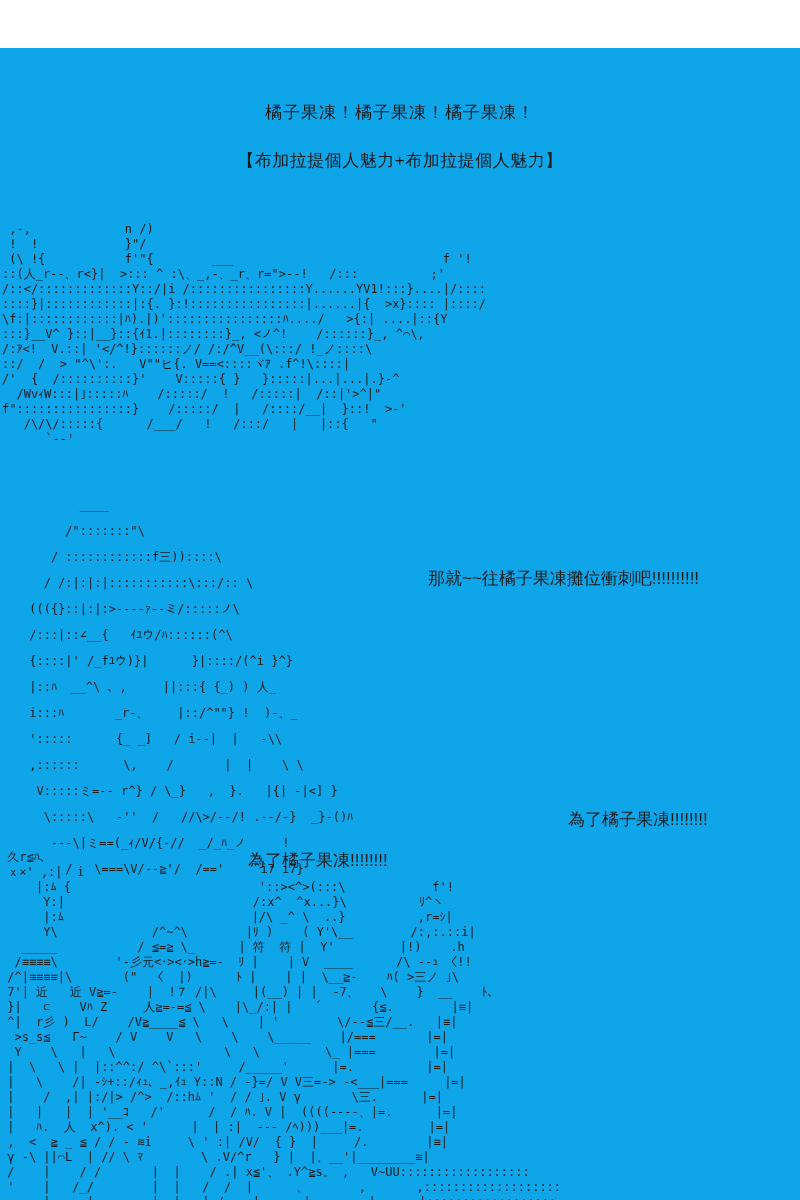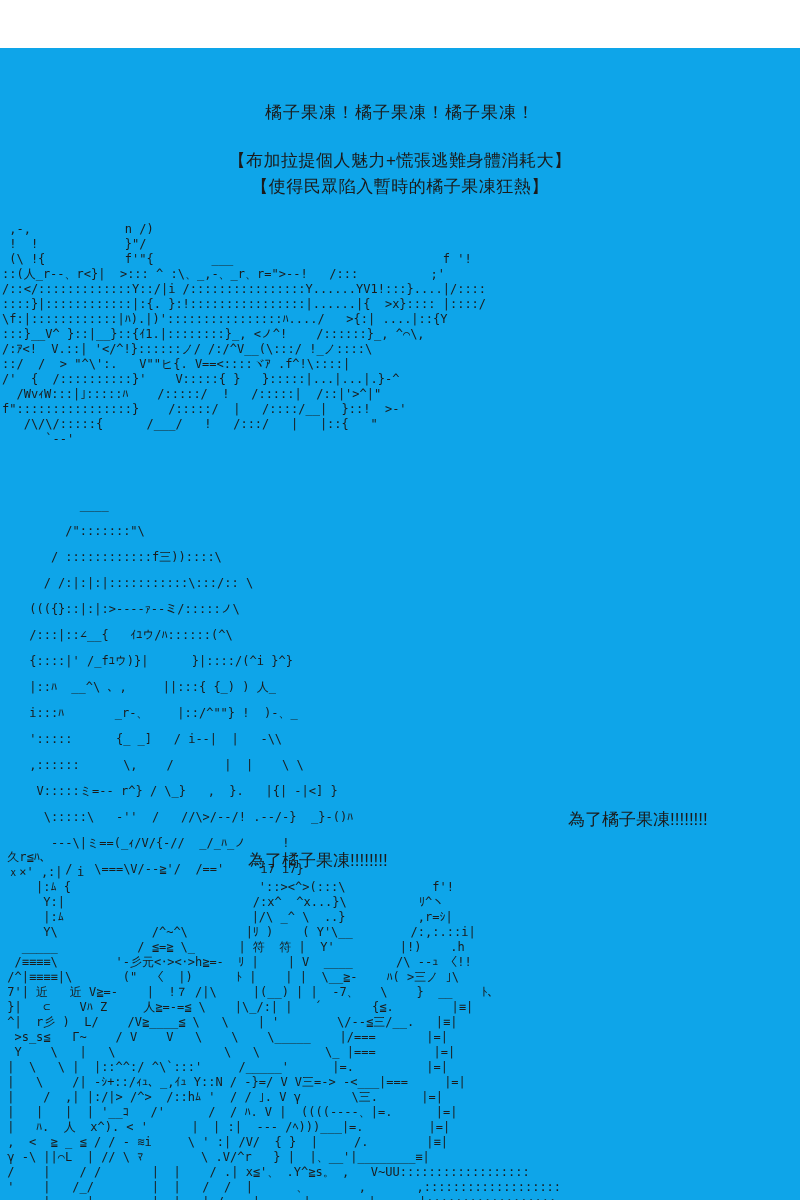--- a/index.html
+++ b/index.html
@@ -18,23 +18,22 @@
   .aa-face{line-height:26px;}
   .speech{position:absolute;font-size:17px;white-space:pre;color:#1b1b1b;}
 </style>
 </head>
 <body>
 
 <div id="page">
 
   <div class="centered chant" style="top:53px;">橘子果凍！橘子果凍！橘子果凍！</div>
 
-  <div class="centered cjk-line" style="top:101px;">【布加拉提個人魅力+慌張逃難身體消耗大】</div>
+  <div class="centered cjk-line" style="top:101px;">【布加拉提個人魅力+布加拉提個人魅力】</div>
 
-  <div class="centered cjk-line" style="top:127px;">【使得民眾陷入暫時的橘子果凍狂熱】</div>
 
   <pre class="aa" style="left:2px;top:162px;"> ,-,             n /)
  !  !            }"/
  (\ !{           f'"{        ___                             f '!
 ::(人_r--、r&lt;}|  &gt;::: ^ :\、_,-、_r、r="&gt;--!   /:::          ;'
 /::&lt;/:::::::::::::Y::/|i /::::::::::::::::Y......YV1!:::}....|/::::
 ::::}|::::::::::::|:{. }:!::::::::::::::::|......|{  &gt;x}:::: |::::/
 \f:|::::::::::::|ﾊ).|)'::::::::::::::::ﾊ..../   &gt;{:| ....|::{Y
 :::}__V^ }::|__}::{ｲ1.|::::::::}_, &lt;ノ^!    /::::::}_, ^⌒\,
 /:ｱ&lt;!  V.::| '&lt;/^!}::::::ノ/ /:/^V__(\:::/ !_ノ::::\
@@ -54,20 +53,21 @@
  {::::|' /_fﾕウ)}|      }|::::/(^i }^}
  |::ﾊ  __^\ 、,     ||:::{ {_) ) 人_
  i:::ﾊ       _r-、    |::/^""} !  )-、_
  ':::::      {_ _]   / i--|  |   -\\
  ,::::::      \,    /       |  |    \ \
   V:::::ミ=-- r^} / \_}   ,  }.   |{| -|&lt;] }
    \:::::\   -''  /   //\&gt;/--/! .--/-}  _}-()ﾊ
     ---\|ミ==(_ｨ/V/{-//  _/_ﾊ_ノ     !
       /   \===\V/--≧'/  /=='    `i7 i7}</pre>
 
+  <div class="speech" style="left:428px;top:519px;">那就~~往橘子果凍攤位衝刺吧!!!!!!!!!!</div>
 
   <div class="speech" style="left:568px;top:760px;">為了橘子果凍!!!!!!!!</div>
 
   <div class="speech" style="left:248px;top:801px;">為了橘子果凍!!!!!!!!</div>
 
   <pre class="aa" style="left:0;top:790px;"> 久r≦ﾊ、
  ｘ×' ,:|  i
      |:ﾑ {                          '::&gt;&lt;^&gt;(:::\            f'!
       Y:|                          /:x^  ^x...}\          ﾘ^ヽ
       |:ﾑ                          |/\ _^ \  ..}          ,r=ｼ|

